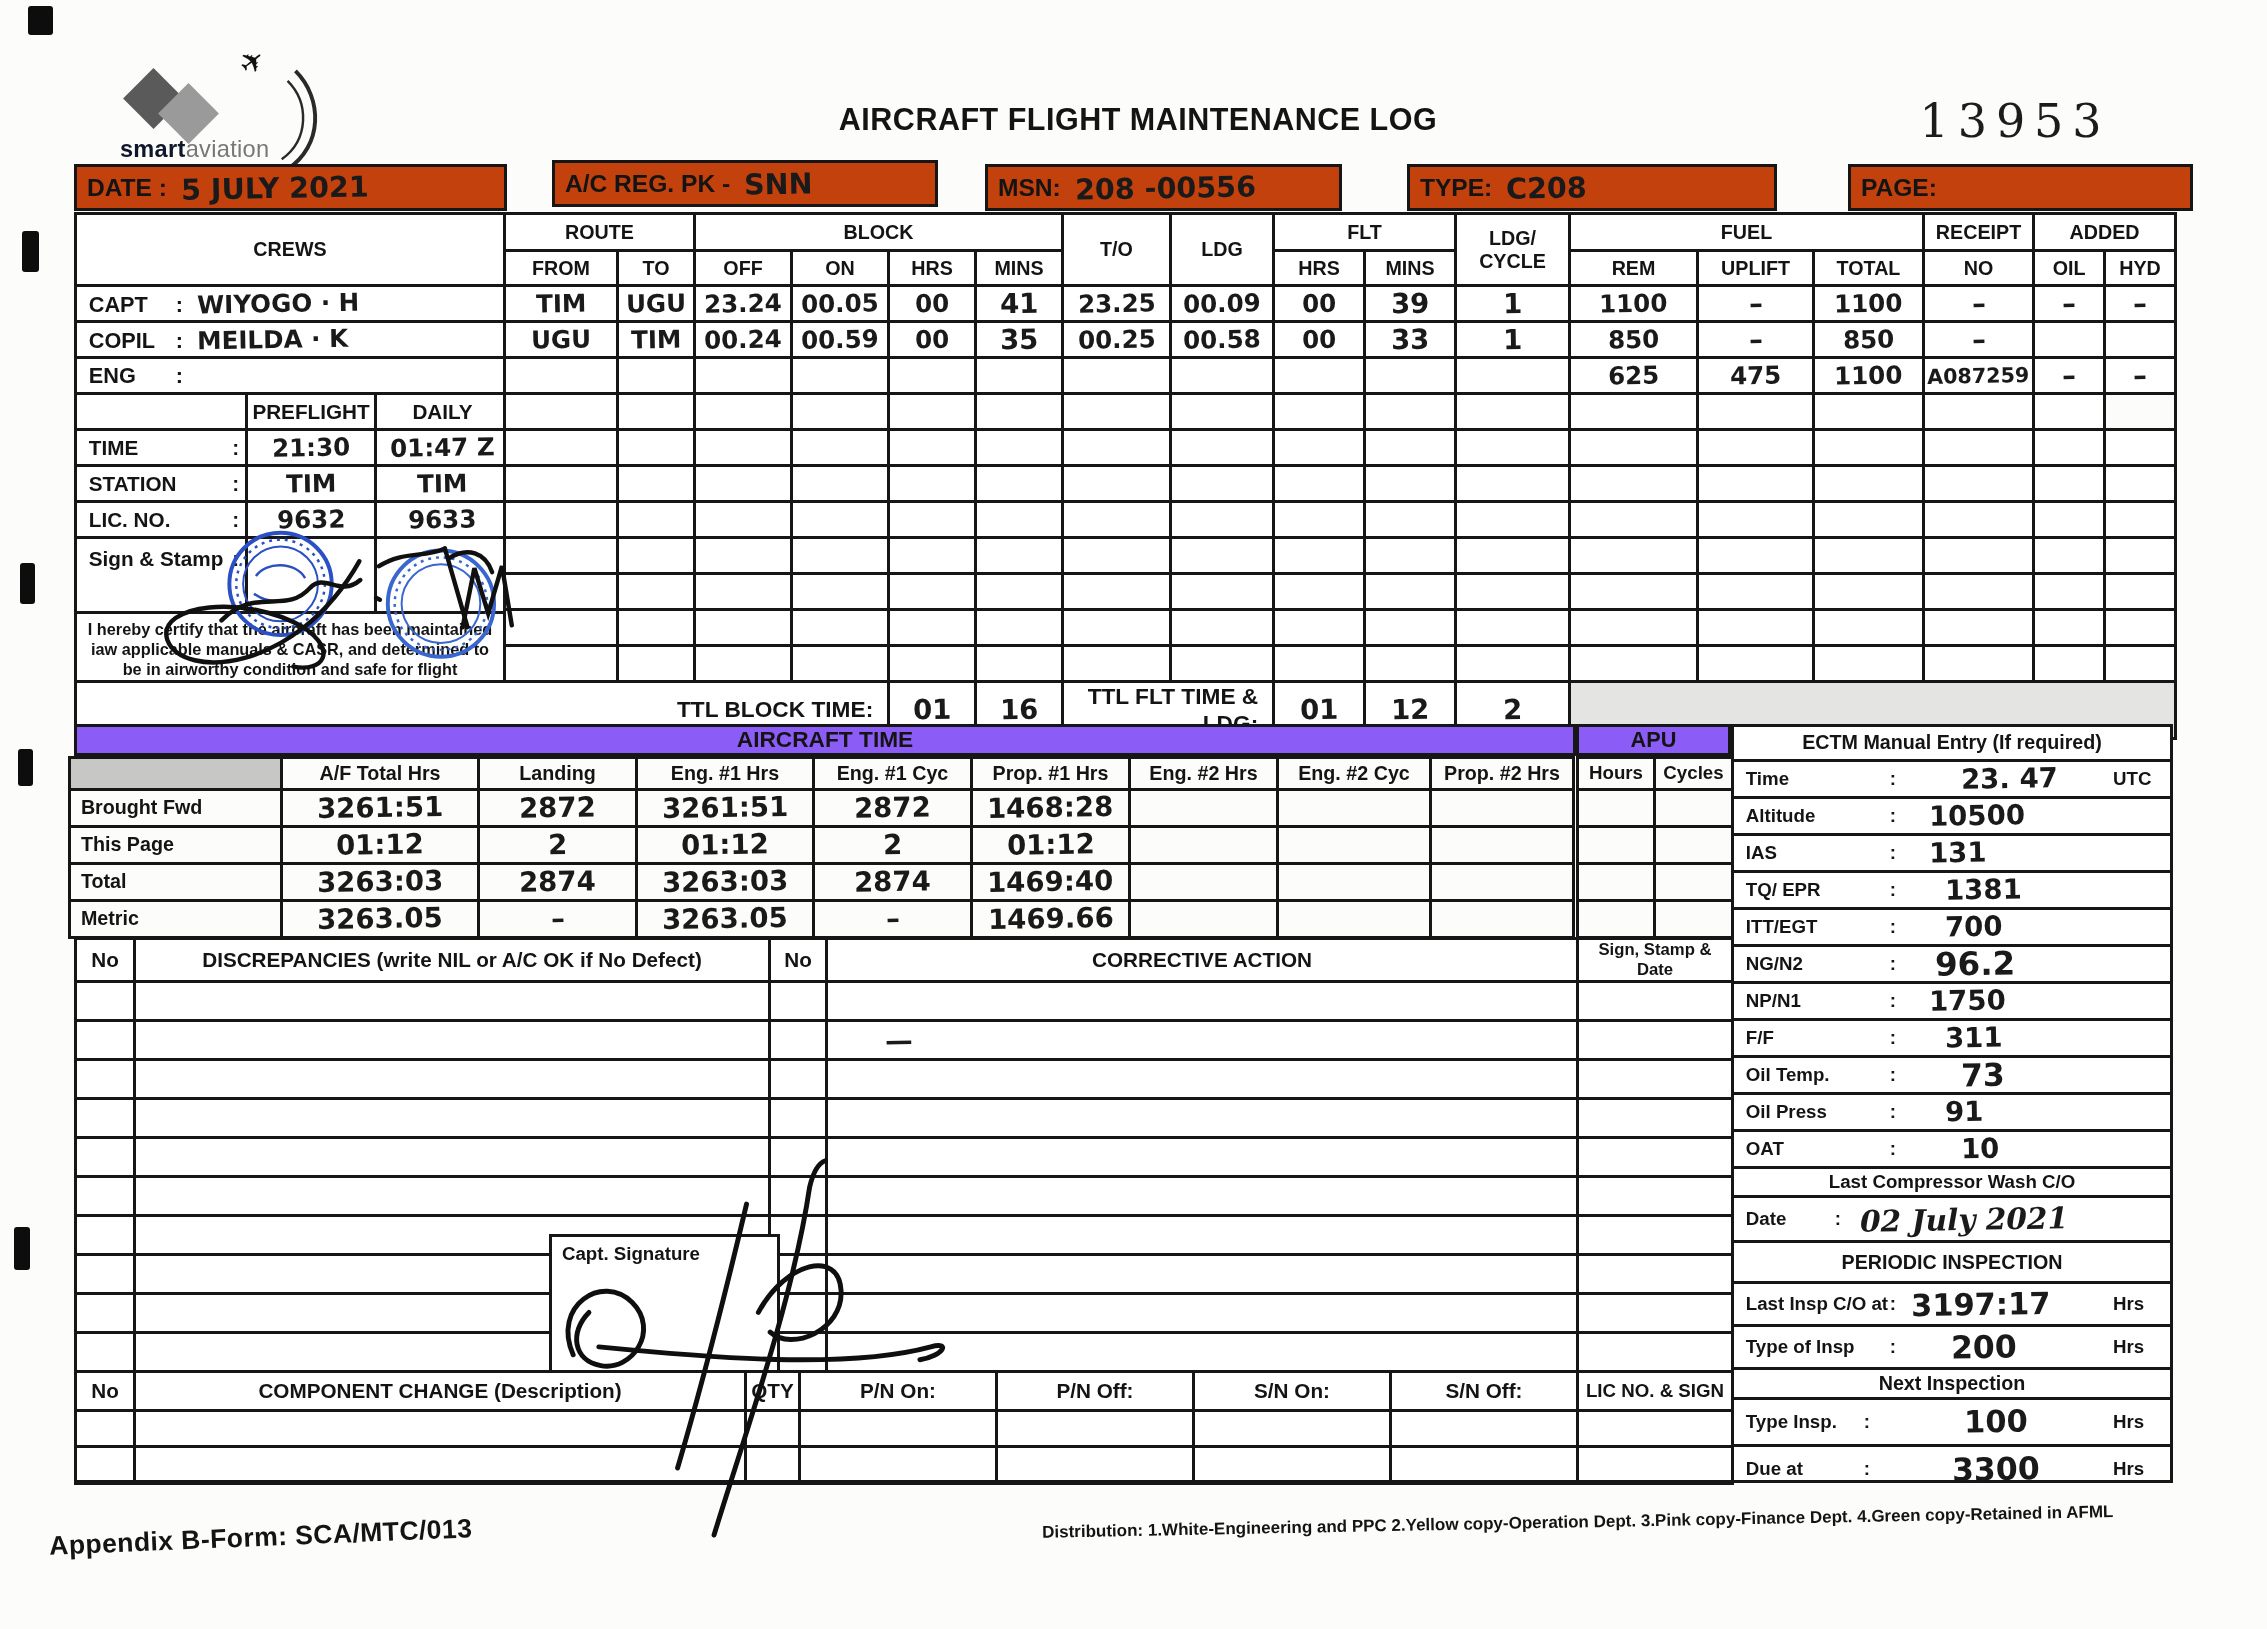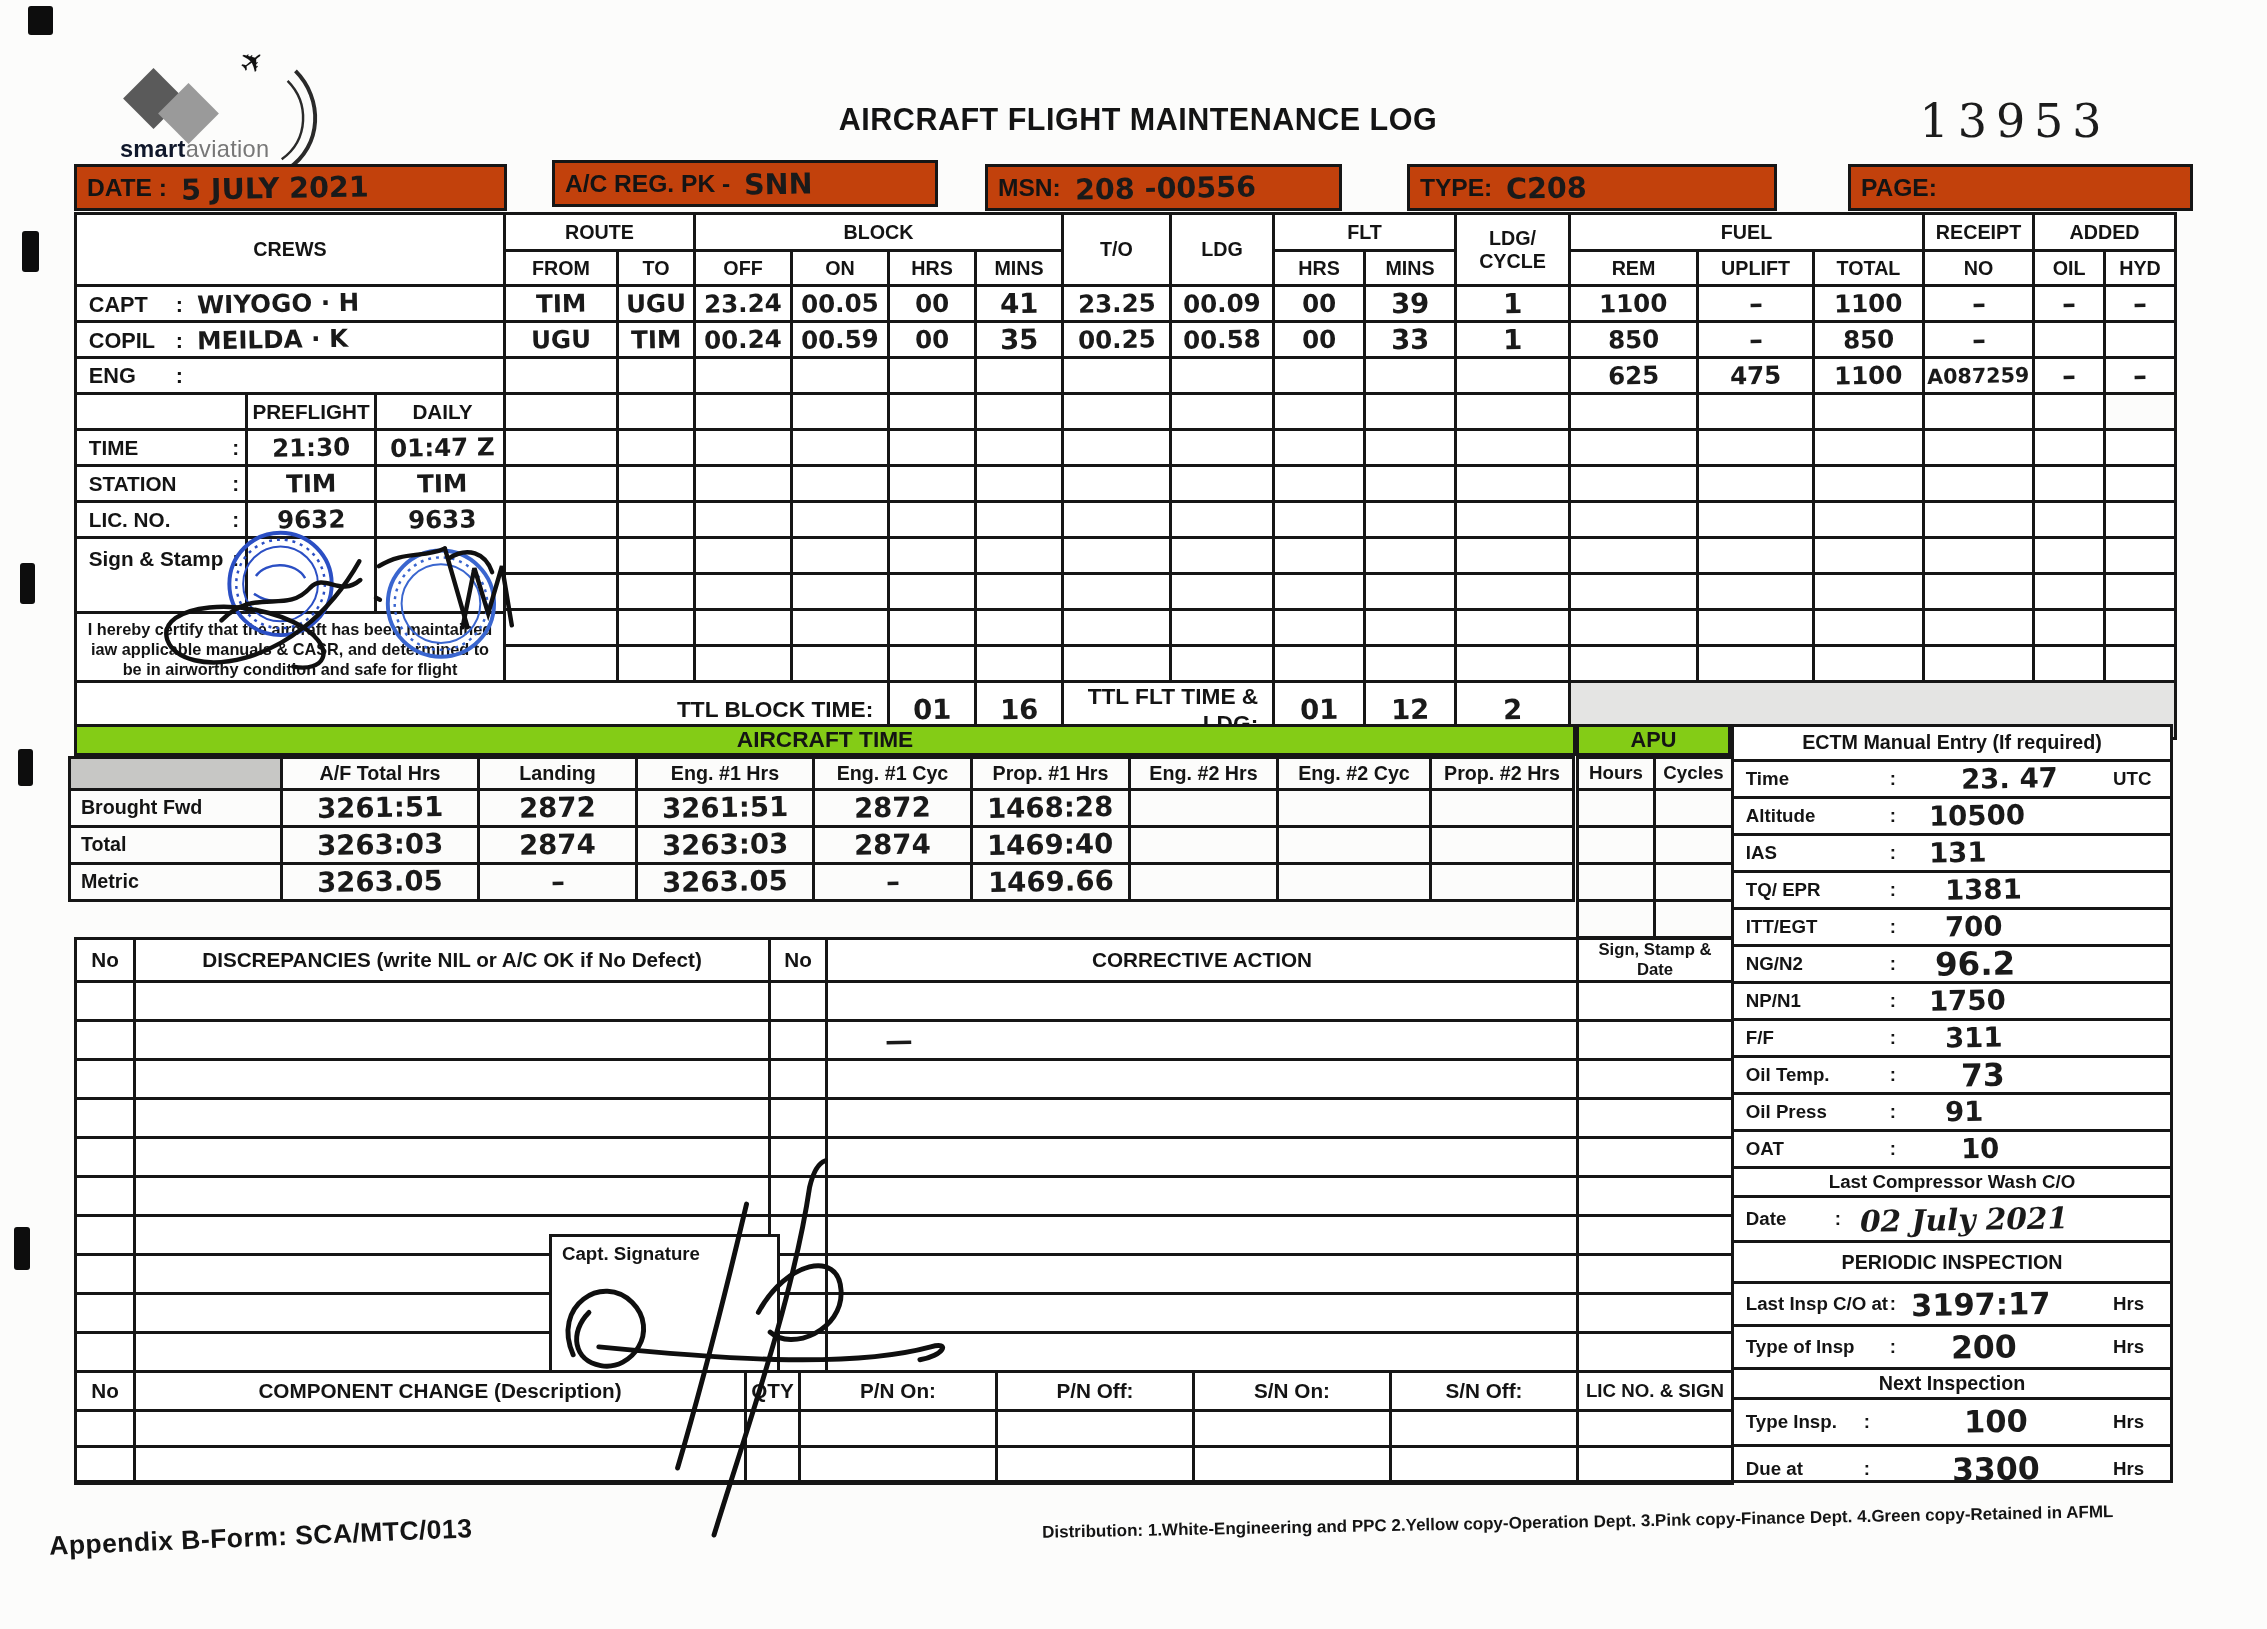--- a/index.html
+++ b/index.html
@@ -18,21 +18,21 @@
   .infobox .lab3{font-weight:700;font-size:24.6px;white-space:nowrap;}
   .infobox .hw{margin-left:13.8px;font-size:28.6px;white-space:nowrap;}
   
   .logo{position:absolute;left:110px;top:49px;width:227px;height:118px;}
   .cube{position:absolute;width:43px;height:43px;transform:rotate(45deg);}
   .logo-text{position:absolute;left:9.9px;top:87px;font-size:23.6px;letter-spacing:0.3px;}
   .logo-text b{color:#0f172a;font-weight:800;}
   .logo-text span{color:#777;}
   .plane{position:absolute;left:130px;top:-3.9px;font-size:29.6px;color:#111;transform:rotate(-38deg);}
   
-  .banner{position:absolute;border:3px solid #161616;display:flex;align-items:center;justify-content:center;font-weight:800;background:#84cc16;box-sizing:border-box;}
+  .banner{position:absolute;border:3px solid #161616;display:flex;align-items:center;justify-content:center;font-weight:800;background:#8b5cf6;box-sizing:border-box;}
   
   #t-upper .h1 td,#t-upper .h2 td{font-weight:700;font-size:19.7px;}
   #t-upper td{background:#fff;}
   .crewcell{text-align:left !important;}
   .crewcell .role{display:inline-block;width:87px;padding-left:11.8px;font-weight:700;font-size:21.7px;}
   .crewcell .col{font-weight:700;font-size:21.7px;margin-right:13.8px;}
   .ttl-label{font-weight:700;font-size:22.7px;text-align:right !important;padding-right:13.8px !important;}
   .shade{background:#e4e4e3 !important;}
   
   .nestcell{vertical-align:top !important;padding:0 !important;}
@@ -460,20 +460,31 @@
       <td><span class="hw">3261:51</span></td>
       <td><span class="hw">2872</span></td>
       <td><span class="hw">3261:51</span></td>
       <td><span class="hw">2872</span></td>
       <td><span class="hw">1468:28</span></td>
       <td></td>
           <td></td>
           <td></td>
     </tr>
     <tr style="height:37px;">
+      <td class="rowlab">This Page</td>
+      <td><span class="hw">01:12</span></td>
+      <td><span class="hw">2</span></td>
+      <td><span class="hw">01:12</span></td>
+      <td><span class="hw">2</span></td>
+      <td><span class="hw">01:12</span></td>
+      <td></td>
+          <td></td>
+          <td></td>
+    </tr>
+    <tr style="height:37px;">
       <td class="rowlab">Total</td>
       <td><span class="hw">3263:03</span></td>
       <td><span class="hw">2874</span></td>
       <td><span class="hw">3263:03</span></td>
       <td><span class="hw">2874</span></td>
       <td><span class="hw">1469:40</span></td>
       <td></td>
           <td></td>
           <td></td>
     </tr>

